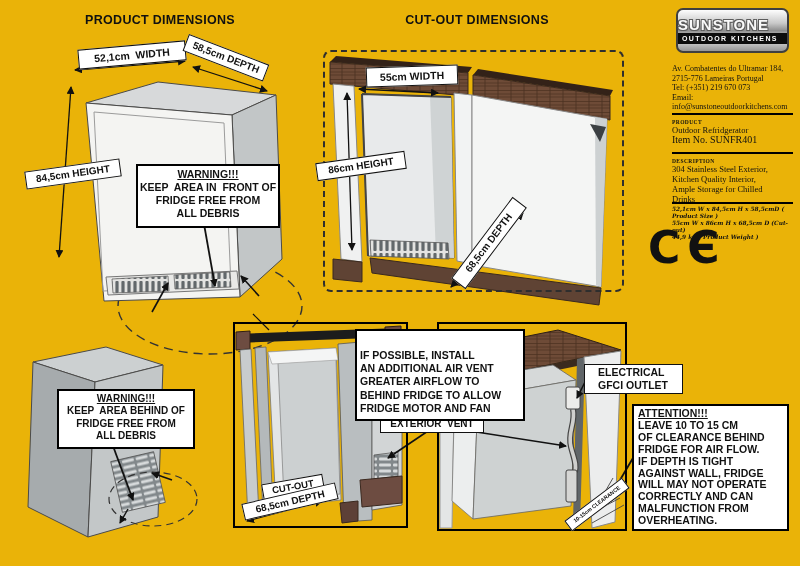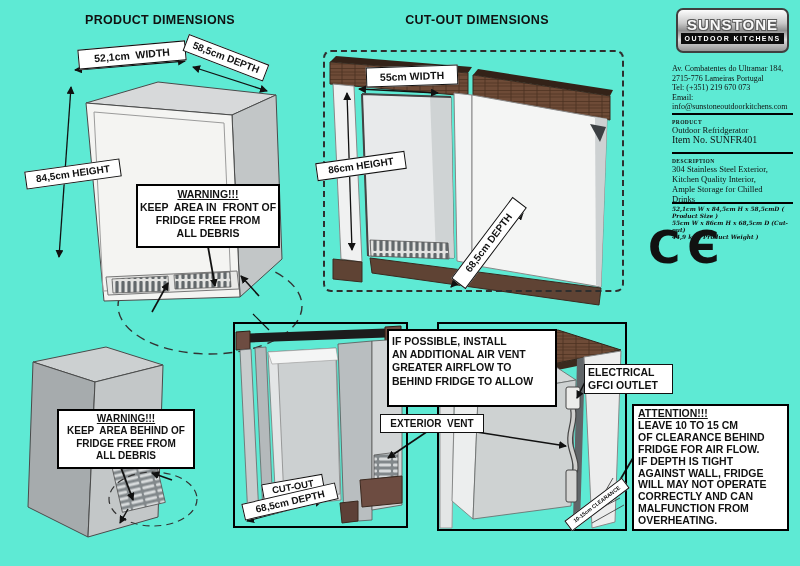--- a/index.html
+++ b/index.html
@@ -1,38 +1,38 @@
 <!DOCTYPE html>
 <html><head>
 <meta charset="utf-8">
 <style>
   html,body{margin:0;padding:0;background:#fff;}
-  #page{position:relative;width:800px;height:566px;background:#5eead4;overflow:hidden;
+  #page{position:relative;width:800px;height:566px;background:#eab308;overflow:hidden;
         font-family:"Liberation Sans",sans-serif;color:#111;}
   svg{position:absolute;left:0;top:0;}
   .title{position:absolute;font-size:12.5px;font-weight:bold;letter-spacing:.3px;text-align:center;z-index:3;}
   
   .lbl{position:absolute;display:flex;align-items:center;justify-content:center;
        background:#fff;border:1.4px solid #111;font-weight:bold;font-size:10.5px;
        white-space:pre;z-index:3;line-height:1;}
   
   .note{position:absolute;background:#fff;border:2px solid #000;z-index:4;
         font-weight:bold;font-size:10.5px;line-height:13px;}
   .note .t{text-decoration:underline;}
-  .ctr{text-align:center;margin-top:20px;}
+  .ctr{text-align:center;}
   .note div{white-space:pre;}
   
   .side{position:absolute;z-index:3;}
   .serif{font-family:"Liberation Serif",serif;}
   .rule{position:absolute;left:672px;width:121px;height:2px;background:#000;z-index:3;}
   .cap{font-size:5.5px;font-weight:bold;letter-spacing:.4px;}
   #logo{position:absolute;left:676px;top:8px;width:113px;height:45px;z-index:3;
         background:linear-gradient(180deg,#fdfdfd 0%,#c9c9c9 32%,#8f8f8f 50%,#dcdcdc 72%,#969696 100%);
         border:2px solid #3f3f3f;border-radius:7px;box-sizing:border-box;
-        display:flex;flex-direction:column;align-items:center;justify-content:center;}
+        display:flex;flex-direction:column;justify-content:center;}
   #logo .brand{font-size:15px;font-weight:bold;letter-spacing:1px;color:#fafafa;line-height:15px;
         text-shadow:-1px -1px 0 #5c5c5c,1px -1px 0 #5c5c5c,-1px 1px 0 #5c5c5c,1px 1px 0 #5c5c5c;}
   #logo .tag{background:#0d0d0d;color:#fff;font-size:7px;font-weight:bold;letter-spacing:1.4px;
         padding:2px 4px;margin-top:1px;line-height:7px;}
   #ce{position:absolute;left:648px;top:222px;font-family:"DejaVu Sans",sans-serif;
       font-size:44px;font-weight:bold;letter-spacing:7px;z-index:3;}
   .box-outline{position:absolute;border:2px solid #000;background:transparent;z-index:2;box-sizing:border-box;}
   #cutout-frame{position:absolute;left:323px;top:50px;width:301px;height:242px;
       border:2px dashed #2e2e2e;border-radius:8px;z-index:2;box-sizing:border-box;}
 </style>
@@ -172,44 +172,45 @@
 
   <div class="lbl" style="left:366px;top:66px;width:90px;height:18px;transform:rotate(-2deg);">55cm WIDTH</div>
   <div class="lbl" style="left:316px;top:157px;width:88px;height:16px;transform:rotate(-8deg);font-size:10px;">86cm HEIGHT</div>
   <div class="lbl" style="left:438px;top:234px;width:100px;height:16px;transform:rotate(-53deg);font-size:10px;">68,5cm DEPTH</div>
 
   <div class="lbl" style="left:262px;top:479px;width:60px;height:14px;transform:rotate(-10deg);font-size:9.5px;">CUT-OUT</div>
   <div class="lbl" style="left:242px;top:493px;width:94px;height:15px;transform:rotate(-13deg);font-size:10px;">68,5cm DEPTH</div>
   <div class="lbl" style="left:380px;top:414px;width:102px;height:17px;z-index:5;font-size:10px;">EXTERIOR  VENT</div>
   <div class="lbl" style="left:561px;top:498px;width:70px;height:11px;transform:rotate(-37deg);font-size:5.4px;border-width:0.9px;">10-15cm CLEARANCE</div>
 
-  <div class="lbl" style="left:584px;top:364px;width:84px;height:28px;z-index:5;flex-direction:column;align-items:flex-start;padding-left:3px;line-height:13px;">
+  <div class="lbl" style="left:584px;top:364px;width:84px;height:28px;z-index:5;flex-direction:column;align-items:flex-start;padding-left:13px;line-height:13px;">
     <div>ELECTRICAL</div>
     <div>GFCI OUTLET</div>
   </div>
 
   <div class="note ctr" style="left:136px;top:164px;width:140px;height:58px;padding-top:2px;">
     <div class="t">WARNING!!!</div>
     <div>KEEP  AREA IN  FRONT OF</div>
     <div>FRIDGE FREE FROM</div>
     <div>ALL DEBRIS</div>
   </div>
 
   <div class="note ctr" style="left:57px;top:389px;width:134px;height:54px;font-size:10px;line-height:12.4px;padding-top:2px;">
     <div class="t">WARNING!!!</div>
     <div>KEEP  AREA BEHIND OF</div>
     <div>FRIDGE FREE FROM</div>
     <div>ALL DEBRIS</div>
   </div>
 
-  <div class="note" style="left:355px;top:329px;width:163px;height:70px;line-height:13.2px;padding:4px 0 0 3px;z-index:5;margin-left:32px;">
+  <div class="note" style="left:355px;top:329px;width:163px;height:70px;line-height:13.2px;padding:18px 0 0 3px;z-index:5;">
     <div>IF POSSIBLE, INSTALL</div>
     <div>AN ADDITIONAL AIR VENT</div>
     <div>GREATER AIRFLOW TO</div>
     <div>BEHIND FRIDGE TO ALLOW</div>
+    <div>FRIDGE MOTOR AND FAN</div>
   </div>
 
   <div class="note" style="left:632px;top:404px;width:149px;height:121px;line-height:11.9px;padding:2px 0 0 4px;">
     <div class="t">ATTENTION!!!</div>
     <div>LEAVE 10 TO 15 CM</div>
     <div>OF CLEARANCE BEHIND</div>
     <div>FRIDGE FOR AIR FLOW.</div>
     <div>IF DEPTH IS TIGHT</div>
     <div>AGAINST WALL, FRIDGE</div>
     <div>WILL MAY NOT OPERATE</div>

